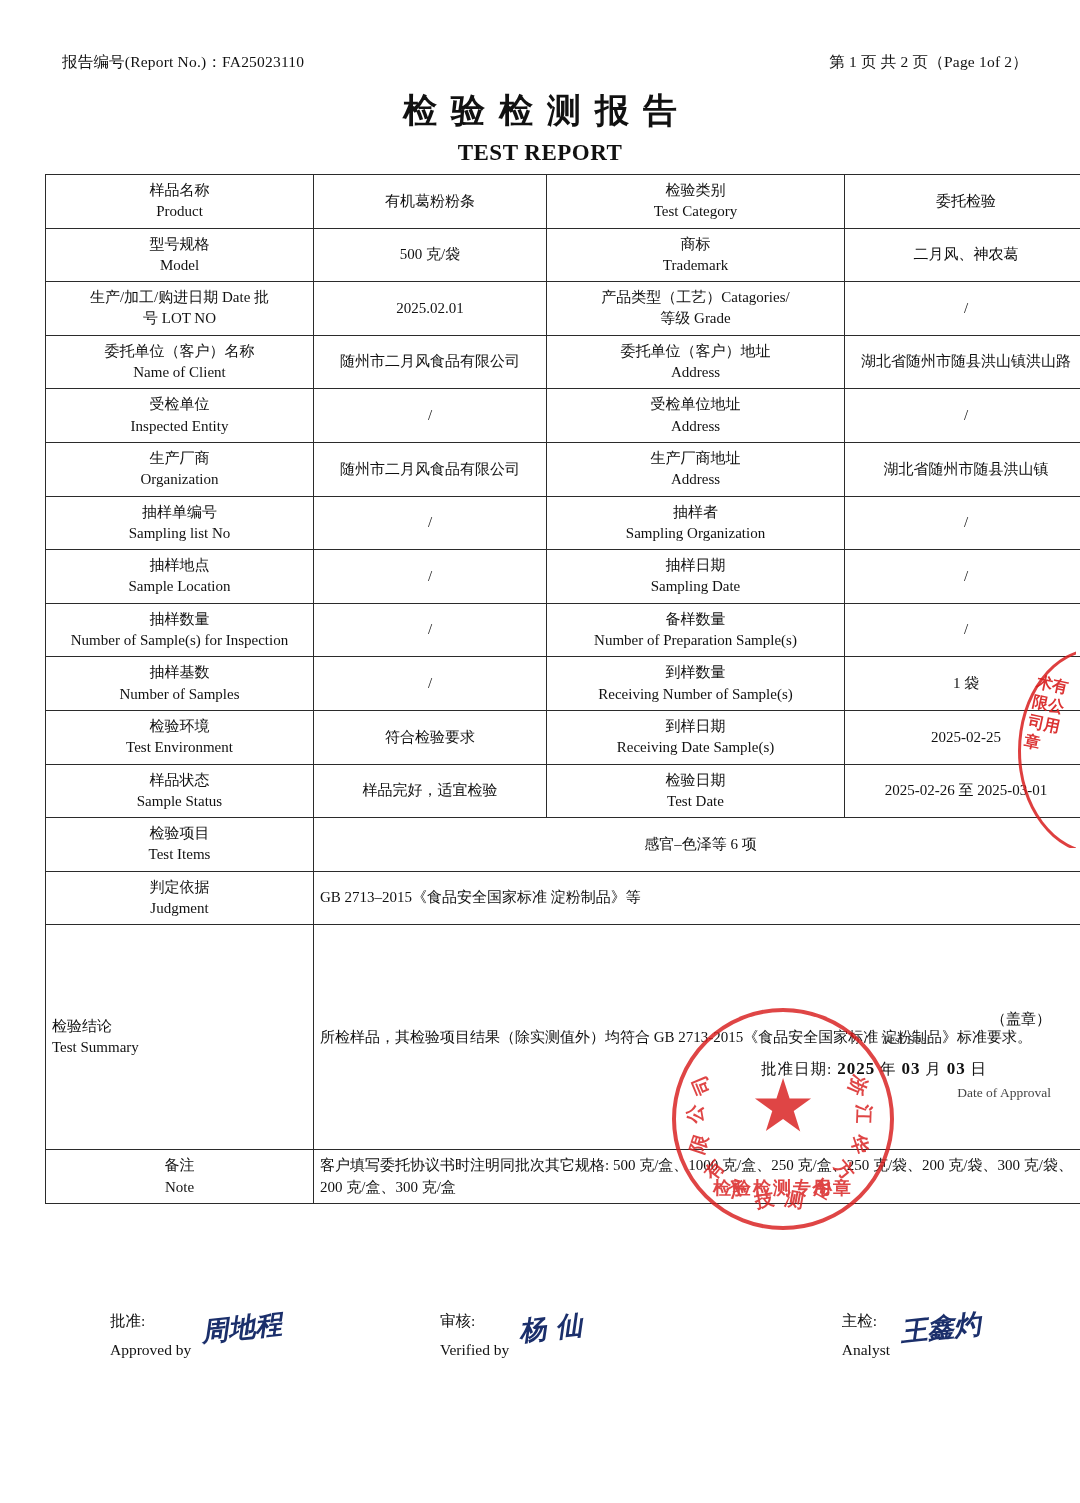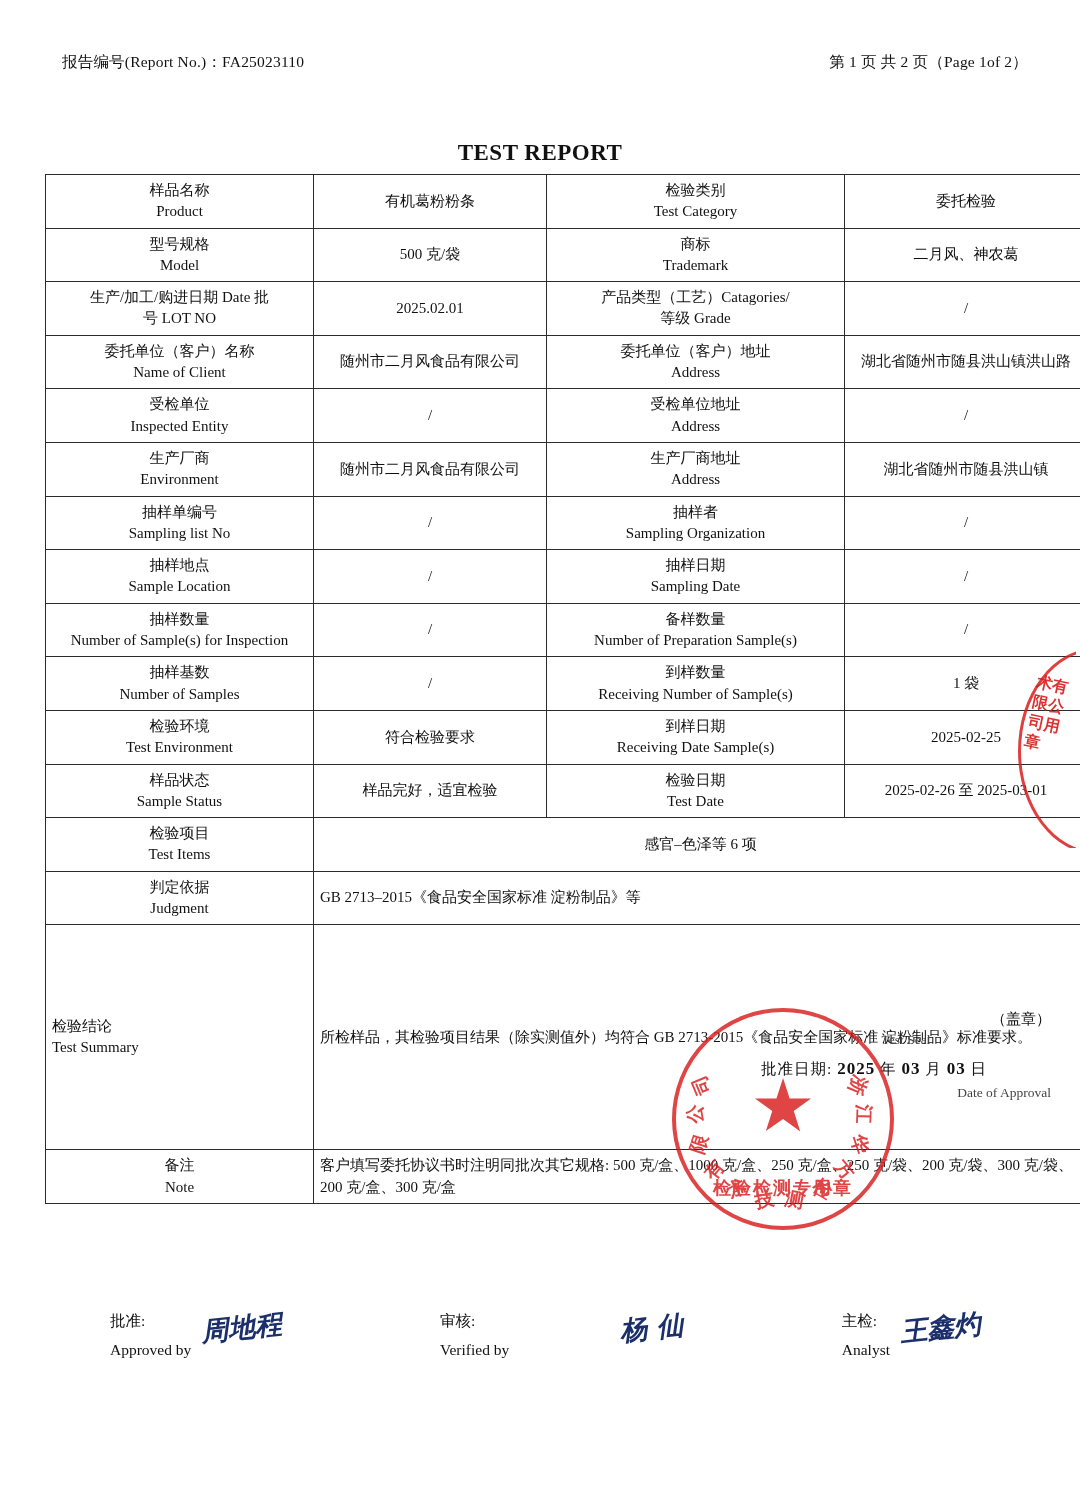--- a/index.html
+++ b/index.html
@@ -161,21 +161,21 @@
     width: 960px;
     display: flex;
     margin-top: 8px;
   }
   .sig {
     display: flex;
     align-items: flex-start;
     position: relative;
   }
   .sig-1 { width: 330px; padding-left: 50px;}
-  .sig-2 { width: 300px; justify-content: space-between; }
+  .sig-2 { width: 300px; }
   .sig-3 { width: 280px; justify-content: flex-end; }
   .sig-labels {
     font-size: 15.5px;
     line-height: 1.9;
   }
   .sig-mark {
     position: relative;
     margin-left: 10px;
     width: 120px;
     height: 56px;
@@ -275,20 +275,21 @@
 
 <div class="page">
 
   <div class="top-line">
     <div class="left">
       <span>报告编号(Report No.)：</span><span>FA25023110</span>
     </div>
     <div class="right">第 1 页 共 2 页（Page 1of 2）</div>
   </div>
 
+  <div class="title-cn">检验检测报告</div>
   <div class="title-en">TEST REPORT</div>
 
   <table class="report">
     <tbody>
       <tr>
         <td class="lbl cell-2l">
           <span class="cn">样品名称</span>
           <span class="en">Product</span>
         </td>
         <td class="val">有机葛粉粉条</td>
@@ -347,21 +348,21 @@
         <td class="lbl2 cell-2l">
           <span class="cn">受检单位地址</span>
           <span class="en">Address</span>
         </td>
         <td class="val2">/</td>
       </tr>
 
       <tr>
         <td class="lbl cell-2l">
           <span class="cn">生产厂商</span>
-          <span class="en">Environment</span>
+          <span class="en">Organization</span>
         </td>
         <td class="val">随州市二月风食品有限公司</td>
         <td class="lbl2 cell-2l">
           <span class="cn">生产厂商地址</span>
           <span class="en">Address</span>
         </td>
         <td class="val2">湖北省随州市随县洪山镇</td>
       </tr>
 
       <tr>

